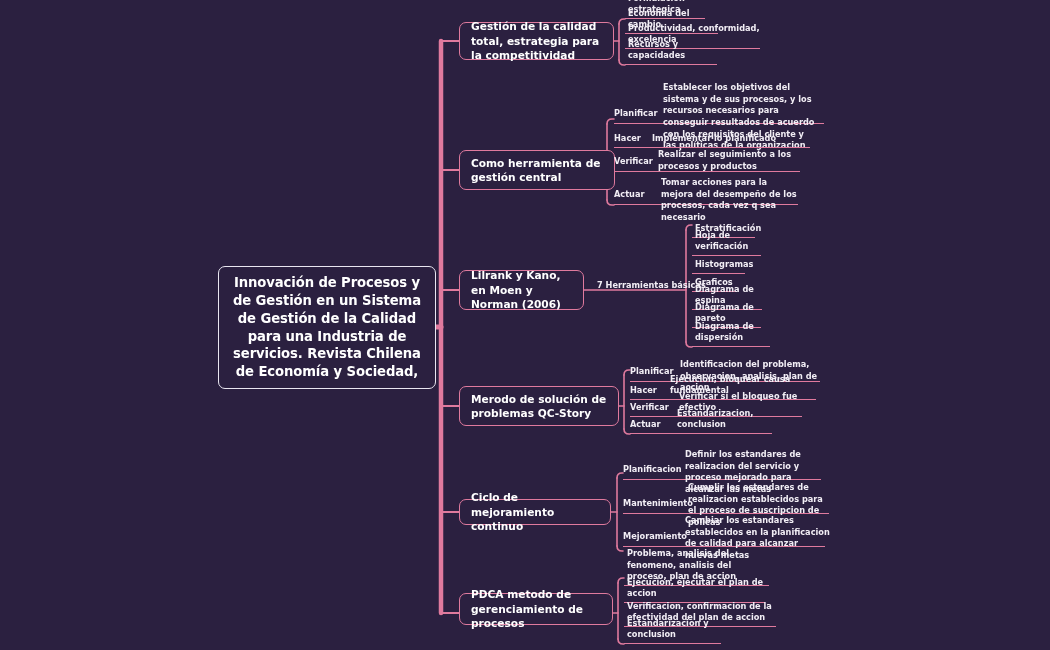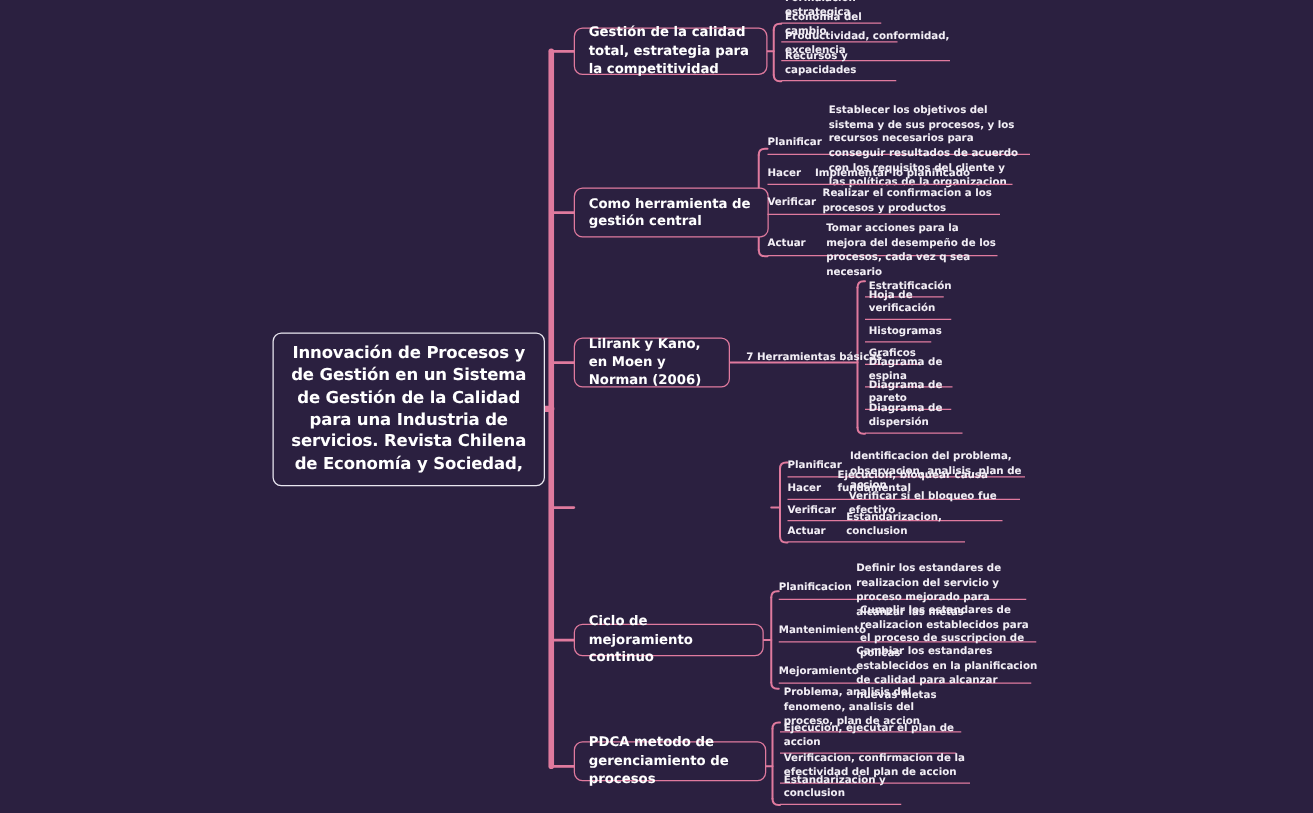--- a/index.html
+++ b/index.html
@@ -162,20 +162,23 @@
   </div>
 
   <div class="l2-node" style="left:459px; top:150px; width:156px; height:40px;">
     <div class="l2-text">Como herramienta de gestión central</div>
   </div>
 
   <div class="l2-node" style="left:459px; top:270px; width:125px; height:40px;">
     <div class="l2-text">Lilrank y Kano, en Moen y Norman (2006)</div>
   </div>
 
+  <div class="l2-node" style="left:459px; top:386px; width:160px; height:40px;">
+    <div class="l2-text">Merodo de solución de problemas QC-Story</div>
+  </div>
 
   <div class="l2-node" style="left:459px; top:499px; width:152px; height:26px;">
     <div class="l2-text">Ciclo de mejoramiento continuo</div>
   </div>
 
   <div class="l2-node" style="left:459px; top:593px; width:154px; height:32px;">
     <div class="l2-text">PDCA metodo de gerenciamiento de procesos</div>
   </div>
 
   <div class="mid-label" style="left:597px; top:280px;">7 Herramientas básicas</div>
@@ -196,21 +199,21 @@
   <div class="leaf" style="left:614px; top:81px; width:210px; height:43px; align-items:flex-end;">
     <span class="leaf-label" style="position:absolute; left:0; bottom:3px;">Planificar</span>
     <span class="leaf-desc" style="position:absolute; left:49px; top:1px; width:152px;">Establecer los objetivos del sistema y de sus procesos, y los recursos necesarios para conseguir resultados de acuerdo con los requisitos del cliente y las políticas de la organizacion</span>
   </div>
   <div class="leaf" style="left:614px; top:132px; width:196px; height:16px;">
     <span class="leaf-label" style="position:absolute; left:0; bottom:2px;">Hacer</span>
     <span class="leaf-desc" style="position:absolute; left:38px; bottom:2px;">Implementar lo planificado</span>
   </div>
   <div class="leaf" style="left:614px; top:148px; width:186px; height:24px;">
     <span class="leaf-label" style="position:absolute; left:0; bottom:3px;">Verificar</span>
-    <span class="leaf-desc" style="position:absolute; left:44px; top:1px; width:140px;">Realizar el confirmacion a los procesos y productos</span>
+    <span class="leaf-desc" style="position:absolute; left:44px; top:1px; width:140px;">Realizar el seguimiento a los procesos y productos</span>
   </div>
   <div class="leaf" style="left:614px; top:176px; width:184px; height:29px;">
     <span class="leaf-label" style="position:absolute; left:0; bottom:3px;">Actuar</span>
     <span class="leaf-desc" style="position:absolute; left:47px; top:1px; width:139px;">Tomar acciones para la mejora del desempeño de los procesos, cada vez q sea necesario</span>
   </div>
 
   <div class="leaf simple" style="left:692px; top:223px; width:63px; height:15px;">
     <span class="leaf-desc">Estratificación</span>
   </div>
   <div class="leaf simple" style="left:692px; top:241px; width:69px; height:15px;">

